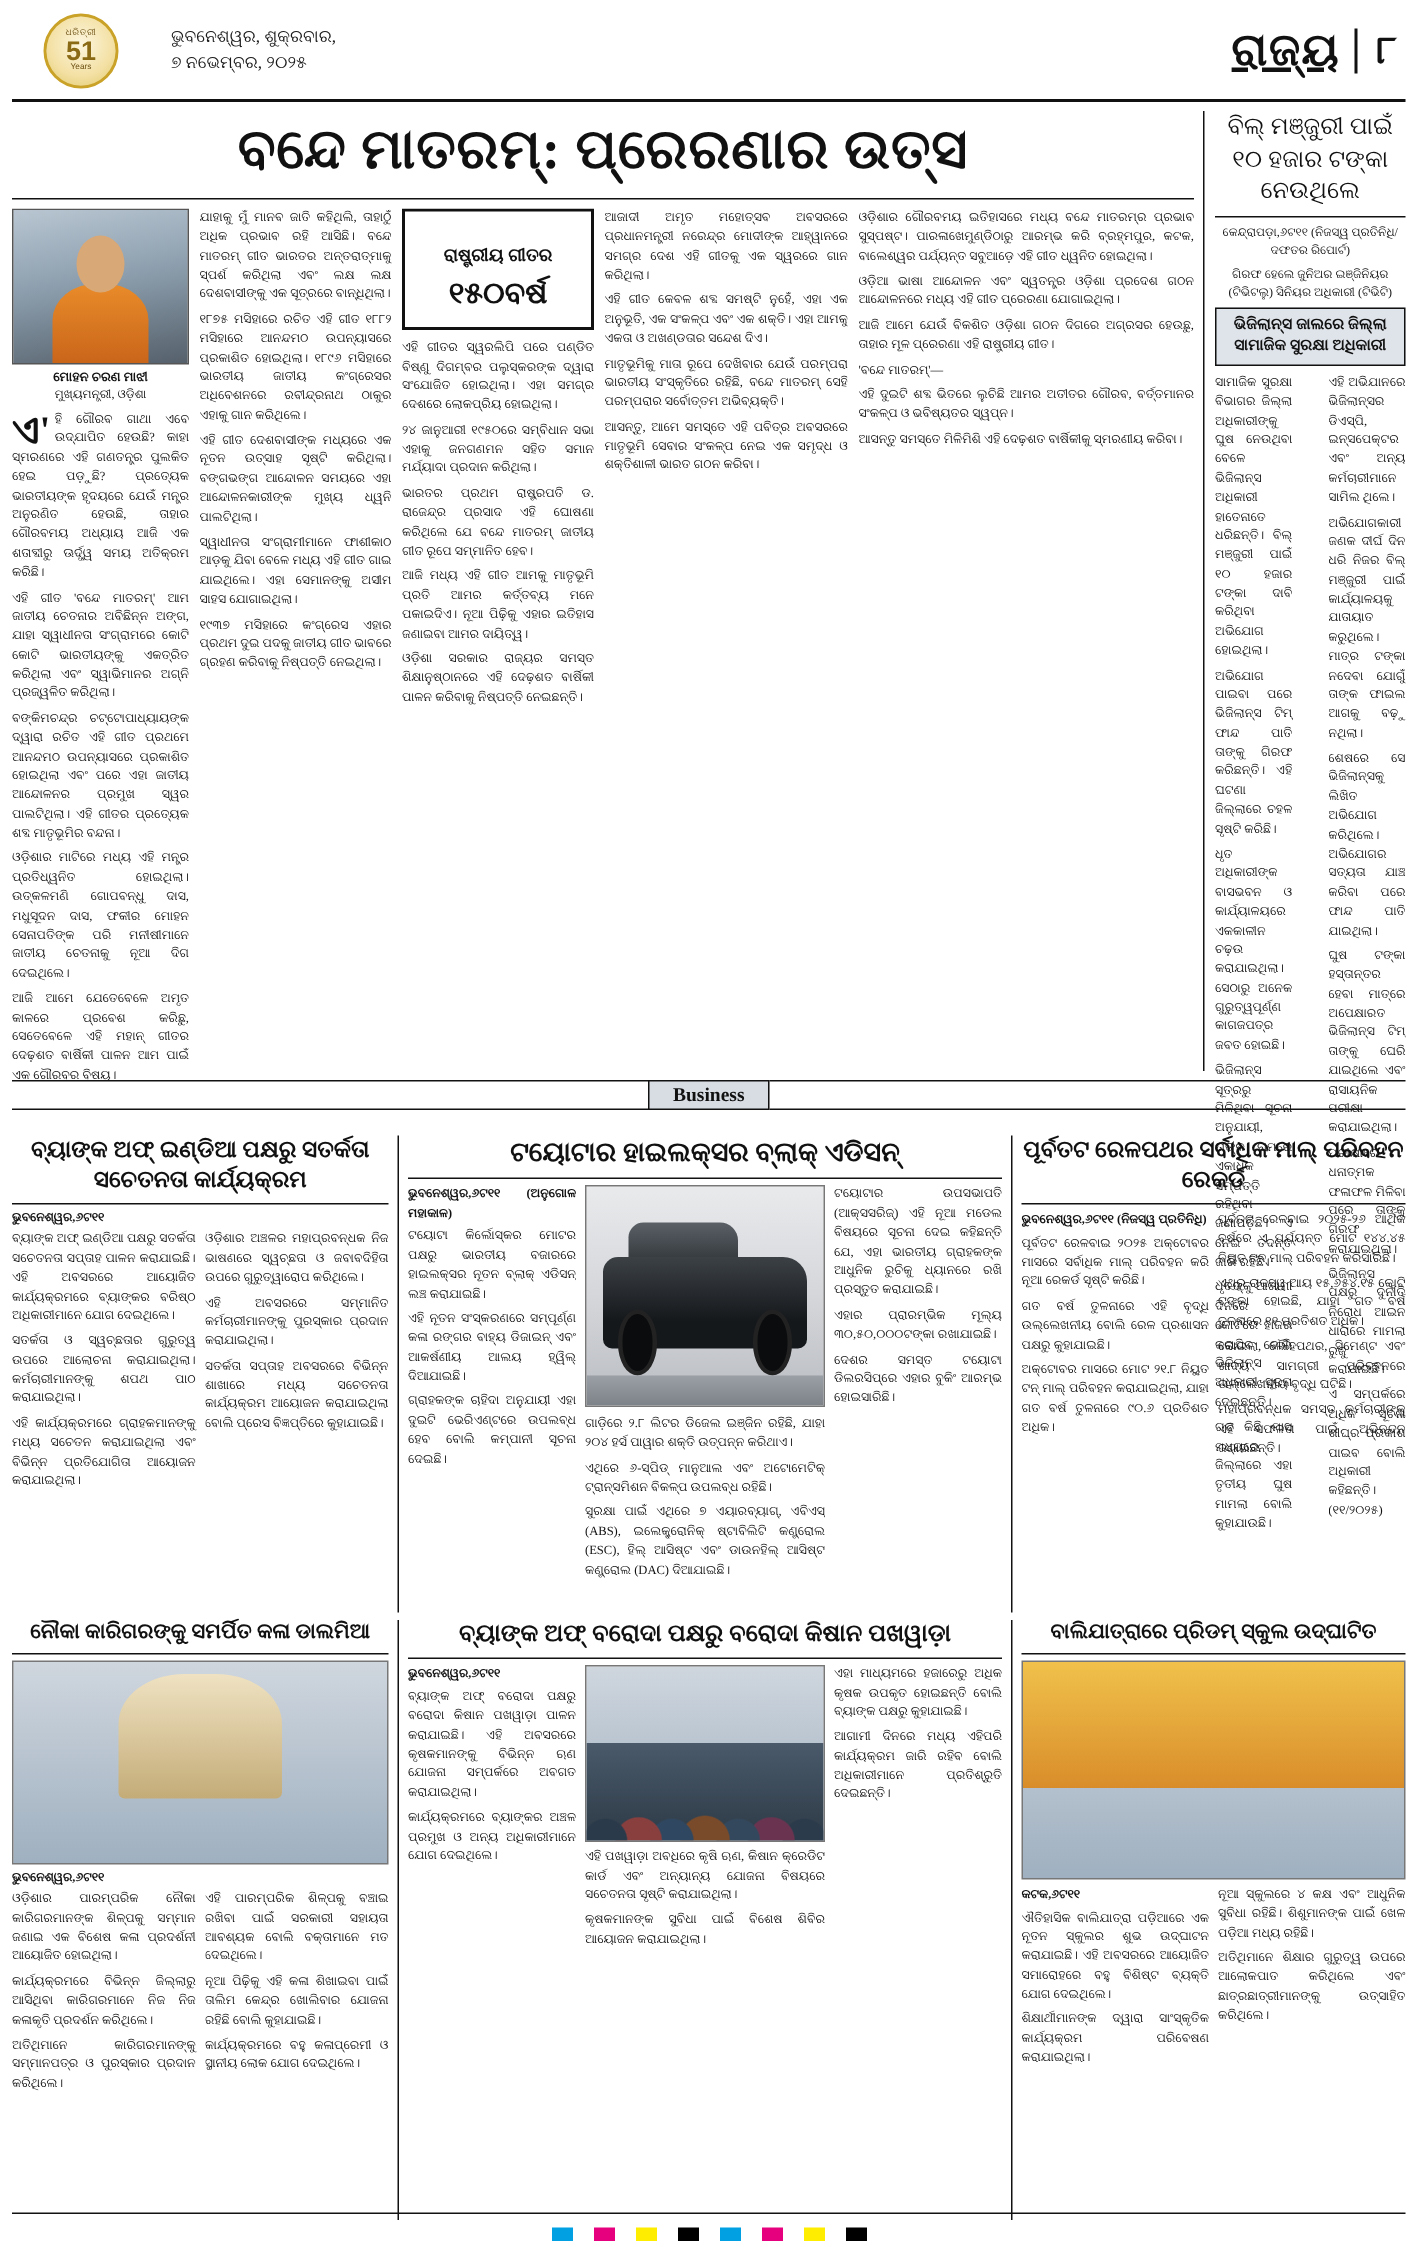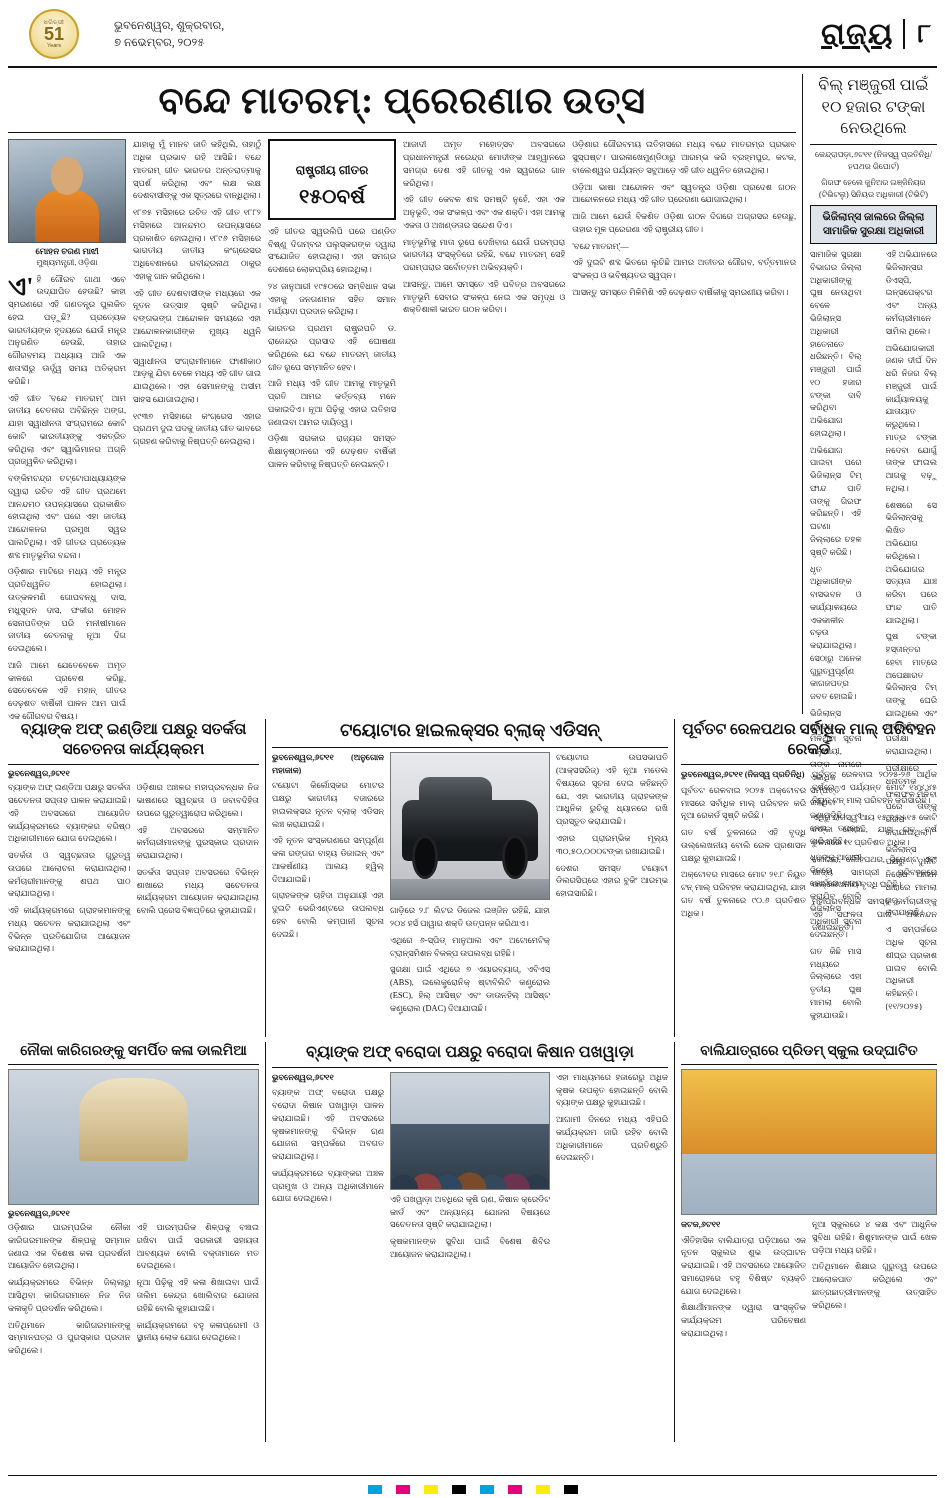--- a/index.html
+++ b/index.html
@@ -196,21 +196,21 @@
     border: 1px solid #111;
     font-family: "Liberation Serif", serif;
     font-size: 13px;
     font-weight: bold;
     padding: 0 16px;
     line-height: 18px;
   }
 
   .biz-row {
     display: flex;
-    margin-top: 5px;
+    margin-top: 17px;
     height: 318px;
     justify-content: flex-end;
   }
   .biz-col-1 { flex: 0 0 258px; border-right:1px solid #111; padding-right:6px; }
   .biz-col-2 { flex: 1 1 auto; border-right:1px solid #111; padding: 0 6px; }
   .biz-col-3 { flex: 0 0 262px; padding-left:6px; }
 
   .biz-head {
     font-size: 18px; font-weight: bold; text-align:center;
     line-height: 1.3; padding-bottom: 5px;
@@ -386,21 +386,21 @@
           <p>'ବନ୍ଦେ ମାତରମ୍‌'—</p>
           <p>ଏହି ଦୁଇଟି ଶବ୍ଦ ଭିତରେ ଲୁଚିଛି ଆମର ଅତୀତର ଗୌରବ, ବର୍ତ୍ତମାନର ସଂକଳ୍ପ ଓ ଭବିଷ୍ୟତର ସ୍ୱପ୍ନ।</p>
           <p>ଆସନ୍ତୁ ସମସ୍ତେ ମିଳିମିଶି ଏହି ଦେଢ଼ଶତ ବାର୍ଷିକୀକୁ ସ୍ମରଣୀୟ କରିବା।</p>
         </div>
 
       </div>
     </div>
 
     <div class="right-rail">
       <div class="rail-head">ବିଲ୍‌ ମଞ୍ଜୁରୀ ପାଇଁ ୧୦ ହଜାର ଟଙ୍କା ନେଉଥିଲେ</div>
-      <div class="rail-meta">କେନ୍ଦ୍ରାପଡ଼ା,୬ଟ୧୧ (ନିଜସ୍ୱ ପ୍ରତିନିଧି/ହପଥର ରିପୋର୍ଟ)</div>
+      <div class="rail-meta">କେନ୍ଦ୍ରାପଡ଼ା,୬ଟ୧୧ (ନିଜସ୍ୱ ପ୍ରତିନିଧି/ଦଫତର ରିପୋର୍ଟ)</div>
       <div class="rail-meta" style="padding-top:0;">ଗିରଫ ହେଲେ ଜୁନିଅର ଇଞ୍ଜିନିୟର (ଟିଭିଟଲୁ) ସିନିୟର ଅଧିକାରୀ (ଟିଭିଟି)</div>
       <div class="rail-kicker">ଭିଜିଲାନ୍ସ ଜାଲରେ ଜିଲ୍ଲା ସାମାଜିକ ସୁରକ୍ଷା ଅଧିକାରୀ</div>
       <div class="rail-cols">
         <div class="col" style="flex:1 1 50%;">
           <p>ସାମାଜିକ ସୁରକ୍ଷା ବିଭାଗର ଜିଲ୍ଲା ଅଧିକାରୀଙ୍କୁ ଘୁଷ ନେଉଥିବା ବେଳେ ଭିଜିଲାନ୍ସ ଅଧିକାରୀ ହାତେନାତେ ଧରିଛନ୍ତି। ବିଲ୍‌ ମଞ୍ଜୁରୀ ପାଇଁ ୧୦ ହଜାର ଟଙ୍କା ଦାବି କରିଥିବା ଅଭିଯୋଗ ହୋଇଥିଲା।</p>
           <p>ଅଭିଯୋଗ ପାଇବା ପରେ ଭିଜିଲାନ୍ସ ଟିମ୍‌ ଫାନ୍ଦ ପାତି ତାଙ୍କୁ ଗିରଫ କରିଛନ୍ତି। ଏହି ଘଟଣା ଜିଲ୍ଲାରେ ଚହଳ ସୃଷ୍ଟି କରିଛି।</p>
           <p>ଧୃତ ଅଧିକାରୀଙ୍କ ବାସଭବନ ଓ କାର୍ଯ୍ୟାଳୟରେ ଏକକାଳୀନ ଚଢ଼ଉ କରାଯାଇଥିଲା। ସେଠାରୁ ଅନେକ ଗୁରୁତ୍ୱପୂର୍ଣ୍ଣ କାଗଜପତ୍ର ଜବତ ହୋଇଛି।</p>
           <p>ଭିଜିଲାନ୍ସ ସୂତ୍ରରୁ ମିଳିଥିବା ସୂଚନା ଅନୁଯାୟୀ, ତାଙ୍କ ନାମରେ ଏକାଧିକ ସମ୍ପତ୍ତି ରହିଥିବା ଜଣାପଡ଼ିଛି। ଏ ନେଇ ତଦନ୍ତ ଜାରି ରହିଛି।</p>
           <p>ଧୃତଙ୍କୁ ଆଗାମୀ ଦିନରେ କୋର୍ଟରେ ହାଜର କରାଯିବ ବୋଲି ଭିଜିଲାନ୍ସ ଅଧିକାରୀ ସୂଚନା ଦେଇଛନ୍ତି।</p>
           <p>ଗତ କିଛି ମାସ ମଧ୍ୟରେ ଜିଲ୍ଲାରେ ଏହା ତୃତୀୟ ଘୁଷ ମାମଲା ବୋଲି କୁହାଯାଉଛି।</p>
@@ -411,20 +411,23 @@
           <p>ଶେଷରେ ସେ ଭିଜିଲାନ୍ସକୁ ଲିଖିତ ଅଭିଯୋଗ କରିଥିଲେ। ଅଭିଯୋଗର ସତ୍ୟତା ଯାଞ୍ଚ କରିବା ପରେ ଫାନ୍ଦ ପାତି ଯାଇଥିଲା।</p>
           <p>ଘୁଷ ଟଙ୍କା ହସ୍ତାନ୍ତର ହେବା ମାତ୍ରେ ଅପେକ୍ଷାରତ ଭିଜିଲାନ୍ସ ଟିମ୍‌ ତାଙ୍କୁ ଘେରି ଯାଇଥିଲେ ଏବଂ ରାସାୟନିକ ପରୀକ୍ଷା କରାଯାଇଥିଲା।</p>
           <p>ପରୀକ୍ଷାରେ ଧନାତ୍ମକ ଫଳାଫଳ ମିଳିବା ପରେ ତାଙ୍କୁ ଗିରଫ କରାଯାଇଥିଲା।</p>
           <p>ଭିଜିଲାନ୍ସ ପକ୍ଷରୁ ଦୁର୍ନୀତି ନିରୋଧ ଆଇନ ଧାରାରେ ମାମଲା ରୁଜୁ କରାଯାଇଛି।</p>
           <p>ଏ ସମ୍ପର୍କରେ ଅଧିକ ସୂଚନା ଶୀଘ୍ର ପ୍ରକାଶ ପାଇବ ବୋଲି ଅଧିକାରୀ କହିଛନ୍ତି। (୧୧/୨୦୨୫)</p>
         </div>
       </div>
     </div>
   </div>
 
+  <div class="business-band">
+    <span class="business-tag">Business</span>
+  </div>
 
   <div class="biz-row">
 
     <div class="biz-col-1">
       <div class="biz-head sm">ବ୍ୟାଙ୍କ ଅଫ୍‌ ଇଣ୍ଡିଆ ପକ୍ଷରୁ ସତର୍କତା ସଚେତନତା କାର୍ଯ୍ୟକ୍ରମ</div>
       <div class="dateline">ଭୁବନେଶ୍ୱର,୬ଟ୧୧</div>
       <div class="two-cols">
         <div class="col" style="flex:1 1 50%;">
           <p>ବ୍ୟାଙ୍କ ଅଫ୍‌ ଇଣ୍ଡିଆ ପକ୍ଷରୁ ସତର୍କତା ସଚେତନତା ସପ୍ତାହ ପାଳନ କରାଯାଇଛି। ଏହି ଅବସରରେ ଆୟୋଜିତ କାର୍ଯ୍ୟକ୍ରମରେ ବ୍ୟାଙ୍କର ବରିଷ୍ଠ ଅଧିକାରୀମାନେ ଯୋଗ ଦେଇଥିଲେ।</p>
           <p>ସତର୍କତା ଓ ସ୍ୱଚ୍ଛତାର ଗୁରୁତ୍ୱ ଉପରେ ଆଲୋଚନା କରାଯାଇଥିଲା। କର୍ମଚାରୀମାନଙ୍କୁ ଶପଥ ପାଠ କରାଯାଇଥିଲା।</p>

